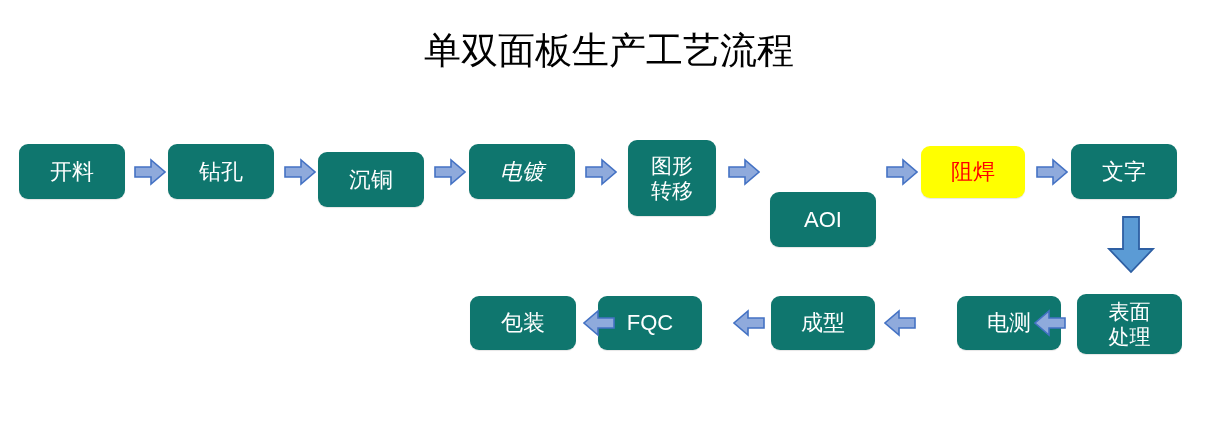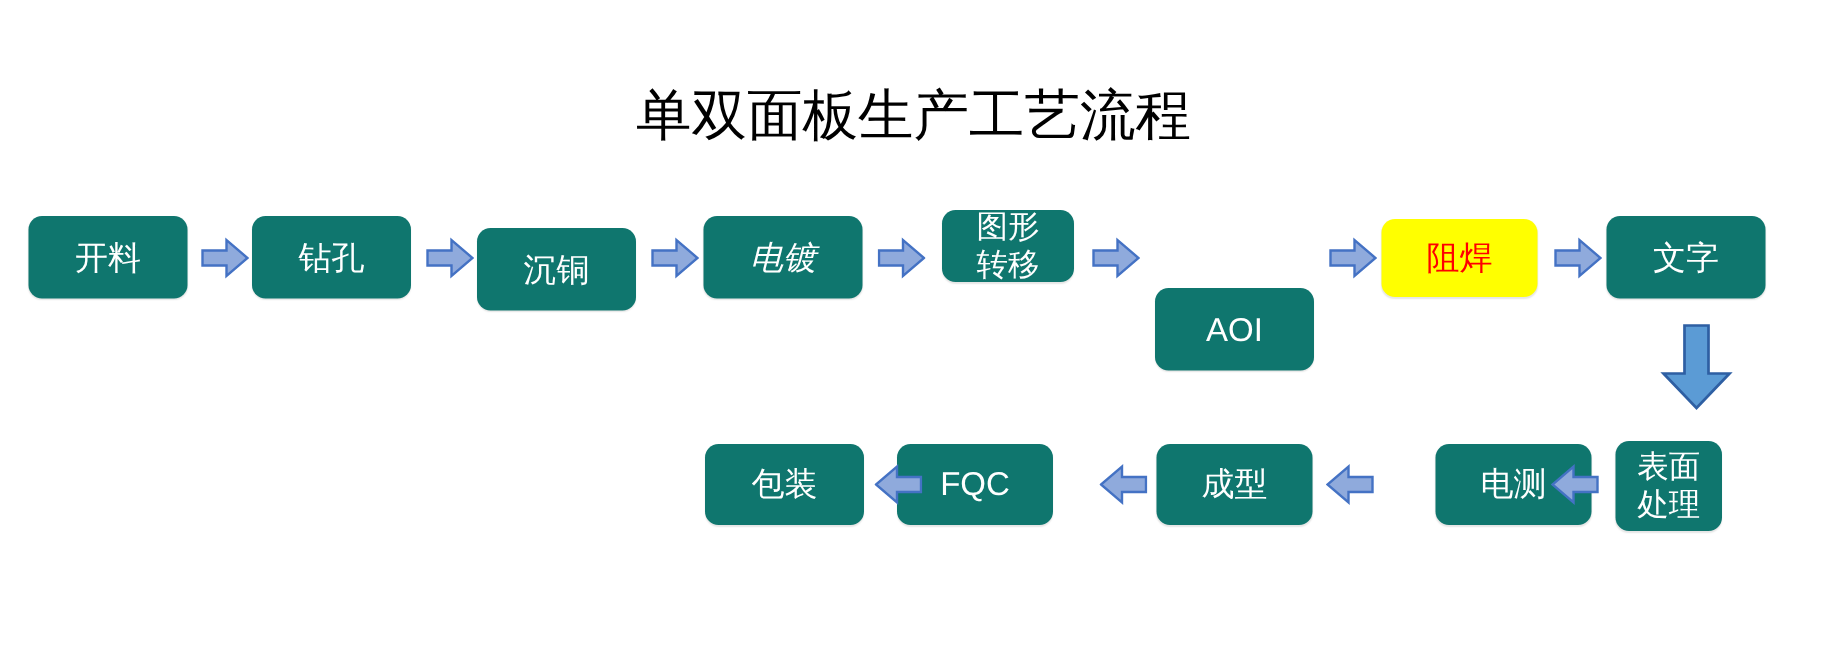--- a/index.html
+++ b/index.html
@@ -20,21 +20,20 @@
     left: 0;
     top: 28px;
     width: 1218px;
     text-align: center;
     font-size: 37px;
     line-height: 46px;
     color: #000000;
     font-family: "Liberation Serif", "DejaVu Serif", serif;
     letter-spacing: 0px;
     white-space: nowrap;
-    margin-top: 27px;
   }
 
   .node {
     position: absolute;
     box-sizing: border-box;
     border-radius: 9px;
     background: #0f766e;
     color: #ffffff;
     display: flex;
     align-items: center;
@@ -68,21 +67,21 @@
 <div id="page-title">单双面板生产工艺流程</div>
 
 <div class="node" style="left:19px;  top:144px; width:106px; height:55px;">开料</div>
 
 <div class="node" style="left:168px; top:144px; width:106px; height:55px;">钻孔</div>
 
 <div class="node" style="left:318px; top:152px; width:106px; height:55px;">沉铜</div>
 
 <div class="node" style="left:469px; top:144px; width:106px; height:55px;font-style:italic;">电镀</div>
 
-<div class="node two-line" style="left:628px; top:140px; width:88px; height:48px;">图形
+<div class="node two-line" style="left:628px; top:140px; width:88px; height:76px;">图形
 转移</div>
 
 <div class="node" style="left:770px; top:144px; width:106px; height:55px;margin-top:48px;">AOI</div>
 
 <div class="node highlight" style="left:921px; top:146px; width:104px; height:52px;">阻焊</div>
 
 <div class="node" style="left:1071px; top:144px; width:106px; height:55px;">文字</div>
 
 <div class="arrow-h" style="left:134px; top:157px;">
   <svg width="32" height="30" viewBox="0 0 32 30">
@@ -127,21 +126,21 @@
 </div>
 
 <div class="node" style="left:470px; top:296px; width:106px; height:54px;">包装</div>
 
 <div class="node" style="left:598px; top:296px; width:104px; height:54px;">FQC</div>
 
 <div class="node" style="left:771px; top:296px; width:104px; height:54px;">成型</div>
 
 <div class="node" style="left:921px; top:296px; width:104px; height:54px;margin-left:36px;">电测</div>
 
-<div class="node two-line" style="left:1077px; top:294px; width:71px; height:60px;">表面
+<div class="node two-line" style="left:1077px; top:294px; width:105px; height:60px;">表面
 处理</div>
 
 <div class="arrow-h" style="left:583px; top:308px;">
   <svg width="32" height="30" viewBox="0 0 32 30">
     <polygon points="31,10 15,10 15,3 1,15 15,27 15,20 31,20" fill="#8FAADC" stroke="#4472C4" stroke-width="1.6" stroke-linejoin="miter"></polygon>
   </svg>
 </div>
 <div class="arrow-h" style="left:733px; top:308px;">
   <svg width="32" height="30" viewBox="0 0 32 30">
     <polygon points="31,10 15,10 15,3 1,15 15,27 15,20 31,20" fill="#8FAADC" stroke="#4472C4" stroke-width="1.6" stroke-linejoin="miter"></polygon>

